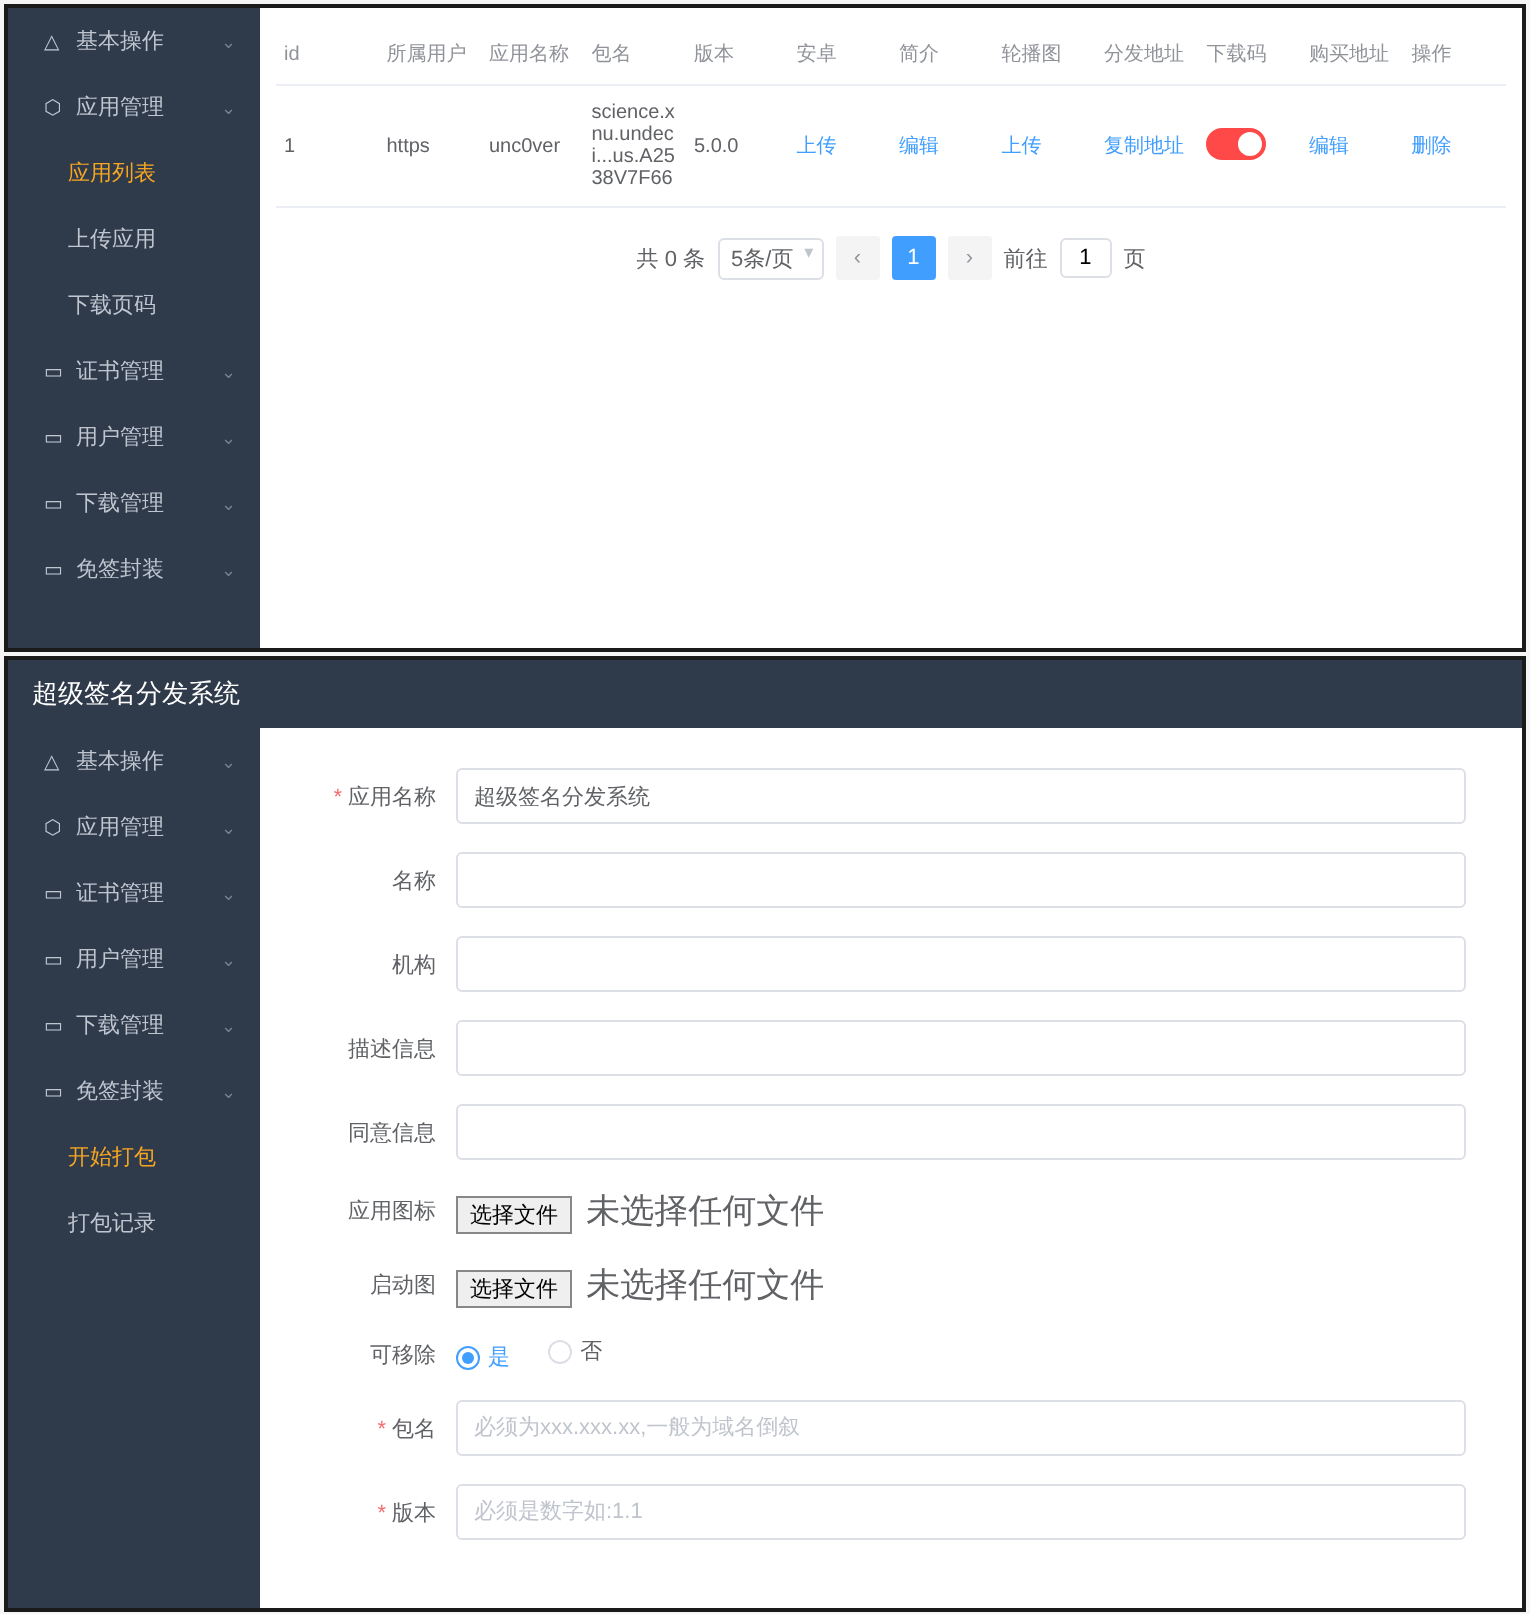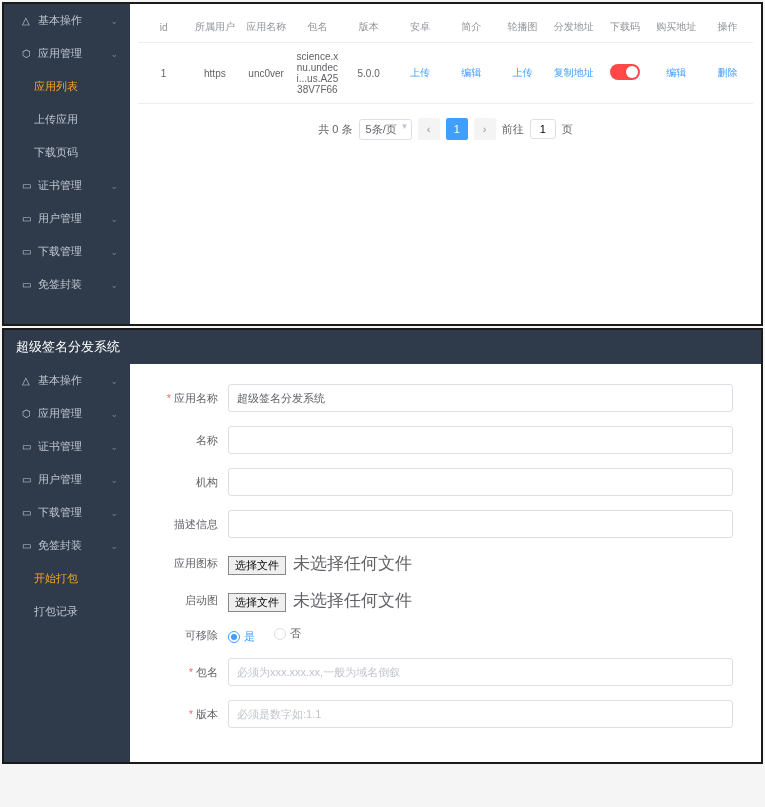--- a/index.html
+++ b/index.html
@@ -8,21 +8,21 @@
 .app { display: flex; min-height: 320px; }
 .sidebar { width: 126px; background: #2f3a4a; color: #bfc6d0; flex-shrink: 0; }
 .side-title { background: #2f3a4a; color: #fff; padding: 8px 12px; font-size: 13px; }
 .side-item { display: flex; align-items: center; justify-content: space-between; padding: 9px 12px 9px 18px; cursor: pointer; font-size: 11px; color: #bfc6d0; }
 .side-item.sub { padding-left: 30px; }
 .side-item.active { color: #f5a623; }
 .side-item .chev { font-size: 9px; color: #7a828c; }
 .side-icon { display: inline-block; width: 10px; margin-right: 6px; font-size: 10px; }
 .main { flex: 1; background: #fff; padding: 8px; overflow-x: auto; }
 .tbl { width: 100%; border-collapse: collapse; table-layout: fixed; }
-.tbl th, .tbl td { text-align: center; padding: 8px 4px; font-size: 10px; font-weight: normal; color: #909399; }
+.tbl th, .tbl td { text-align: left; padding: 8px 4px; font-size: 10px; font-weight: normal; color: #909399; }
 .tbl th { background: #fff; border-bottom: 1px solid #ebeef5; }
 .tbl td { color: #606266; border-bottom: 1px solid #ebeef5; word-break: break-all; }
 .tbl td.link { color: #409eff; cursor: pointer; }
 .switch { display: inline-block; width: 30px; height: 16px; background: #ff4949; border-radius: 8px; position: relative; cursor: pointer; }
 .switch::after { content: ""; position: absolute; width: 12px; height: 12px; background: #fff; border-radius: 50%; top: 2px; right: 2px; }
 .pager { display: flex; align-items: center; justify-content: center; gap: 6px; margin: 14px 0; font-size: 11px; color: #606266; }
 .pager .btn { display: inline-flex; align-items: center; justify-content: center; min-width: 22px; height: 22px; background: #f4f4f5; border-radius: 2px; cursor: pointer; color: #909399; }
 .pager .btn.active { background: #409eff; color: #fff; }
 .pager .sel { border: 1px solid #dcdfe6; border-radius: 3px; padding: 2px 14px 2px 6px; position: relative; cursor: pointer; }
 .pager .sel::after { content: "▾"; position: absolute; right: 4px; top: 1px; font-size: 9px; color: #c0c4cc; }
@@ -184,20 +184,24 @@
         <div class="row">
           <div class="lbl">机构</div>
           <div class="fld"><input class="inp" style=""></div>
         </div>
 
         <div class="row">
           <div class="lbl">描述信息</div>
           <div class="fld"><input class="inp" style=""></div>
         </div>
 
+        <div class="row">
+          <div class="lbl">同意信息</div>
+          <div class="fld"><input class="inp" style=""></div>
+        </div>
 
         <div class="row">
           <div class="lbl">应用图标</div>
           <div class="fld">
             <button class="file-btn">选择文件</button>
             <span class="file-txt">未选择任何文件</span>
           </div>
         </div>
 
         <div class="row">

